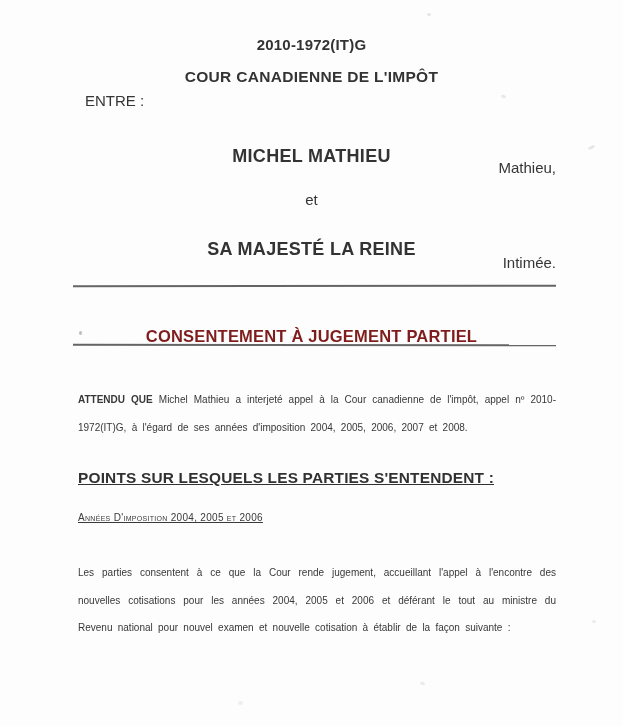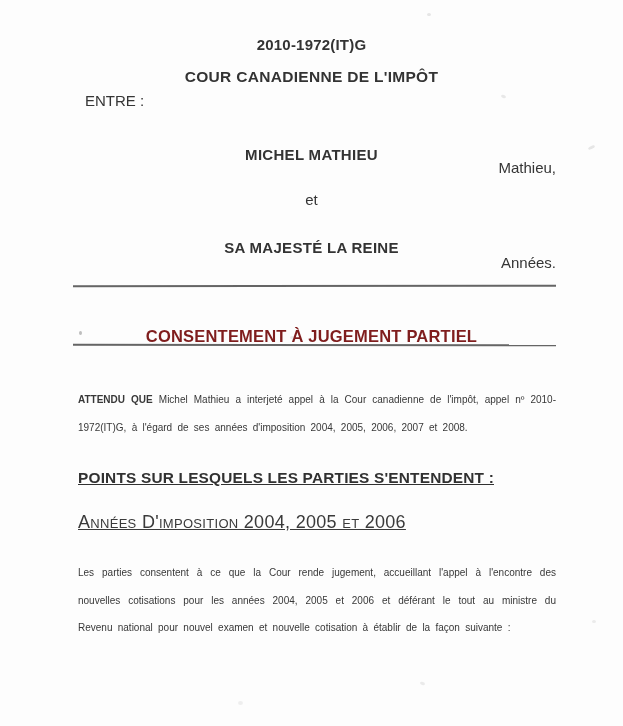--- a/index.html
+++ b/index.html
@@ -35,21 +35,21 @@
     font-size: 15.5px;
     letter-spacing: 0.3px;
     color: #333333;
   }
   .between-label {
     top: 92px;
     left: 85px;
     font-size: 15px;
   }
   .party-name {
-    font-size: 15px;
+    font-size: 18px;
     letter-spacing: 0.3px;
     color: #333333;
   }
   .appellant-name { top: 130px; }
   .party-role {
     right: 67px;
     font-size: 15px;
   }
   .appellant-role { top: 159px; }
   .conjunction { top: 191px; font-size: 15px; }
@@ -90,21 +90,21 @@
     left: 78px;
     font-size: 15.4px;
     font-weight: bold;
     text-decoration: underline;
     letter-spacing: 0.2px;
     color: #313131;
   }
   .subsection-heading {
     top: 512px;
     left: 78px;
-    font-size: 18px;
+    font-size: 10px;
     font-variant: small-caps;
     text-decoration: underline;
     letter-spacing: 0.3px;
     color: #3a3a3a;
   }
 
   
   .speck {
     position: absolute;
     background: #b9b9b9;
@@ -131,21 +131,21 @@
   <div class="abs between-label">ENTRE :</div>
 
   <div class="abs centered bold party-name appellant-name">MICHEL MATHIEU</div>
 
   <div class="abs party-role appellant-role">Mathieu,</div>
 
   <div class="abs centered conjunction">et</div>
 
   <div class="abs centered bold party-name respondent-name">SA MAJESTÉ LA REINE</div>
 
-  <div class="abs party-role respondent-role">Années.</div>
+  <div class="abs party-role respondent-role">Intimée.</div>
 
   <div class="abs rule rule-top"></div>
 
   <div class="abs centered bold doc-title">CONSENTEMENT À JUGEMENT PARTIEL</div>
 
   <div class="abs rule rule-bottom"></div>
 
   <p class="abs body-par recital"><span class="bold">ATTENDU QUE</span><span> Michel Mathieu a interjeté appel à la Cour canadienne de l'impôt, appel nº 2010-1972(IT)G, à l'égard de ses années d'imposition 2004, 2005, 2006, 2007 et 2008.</span></p>
 
   <div class="abs section-heading">POINTS SUR LESQUELS LES PARTIES S'ENTENDENT :</div>

